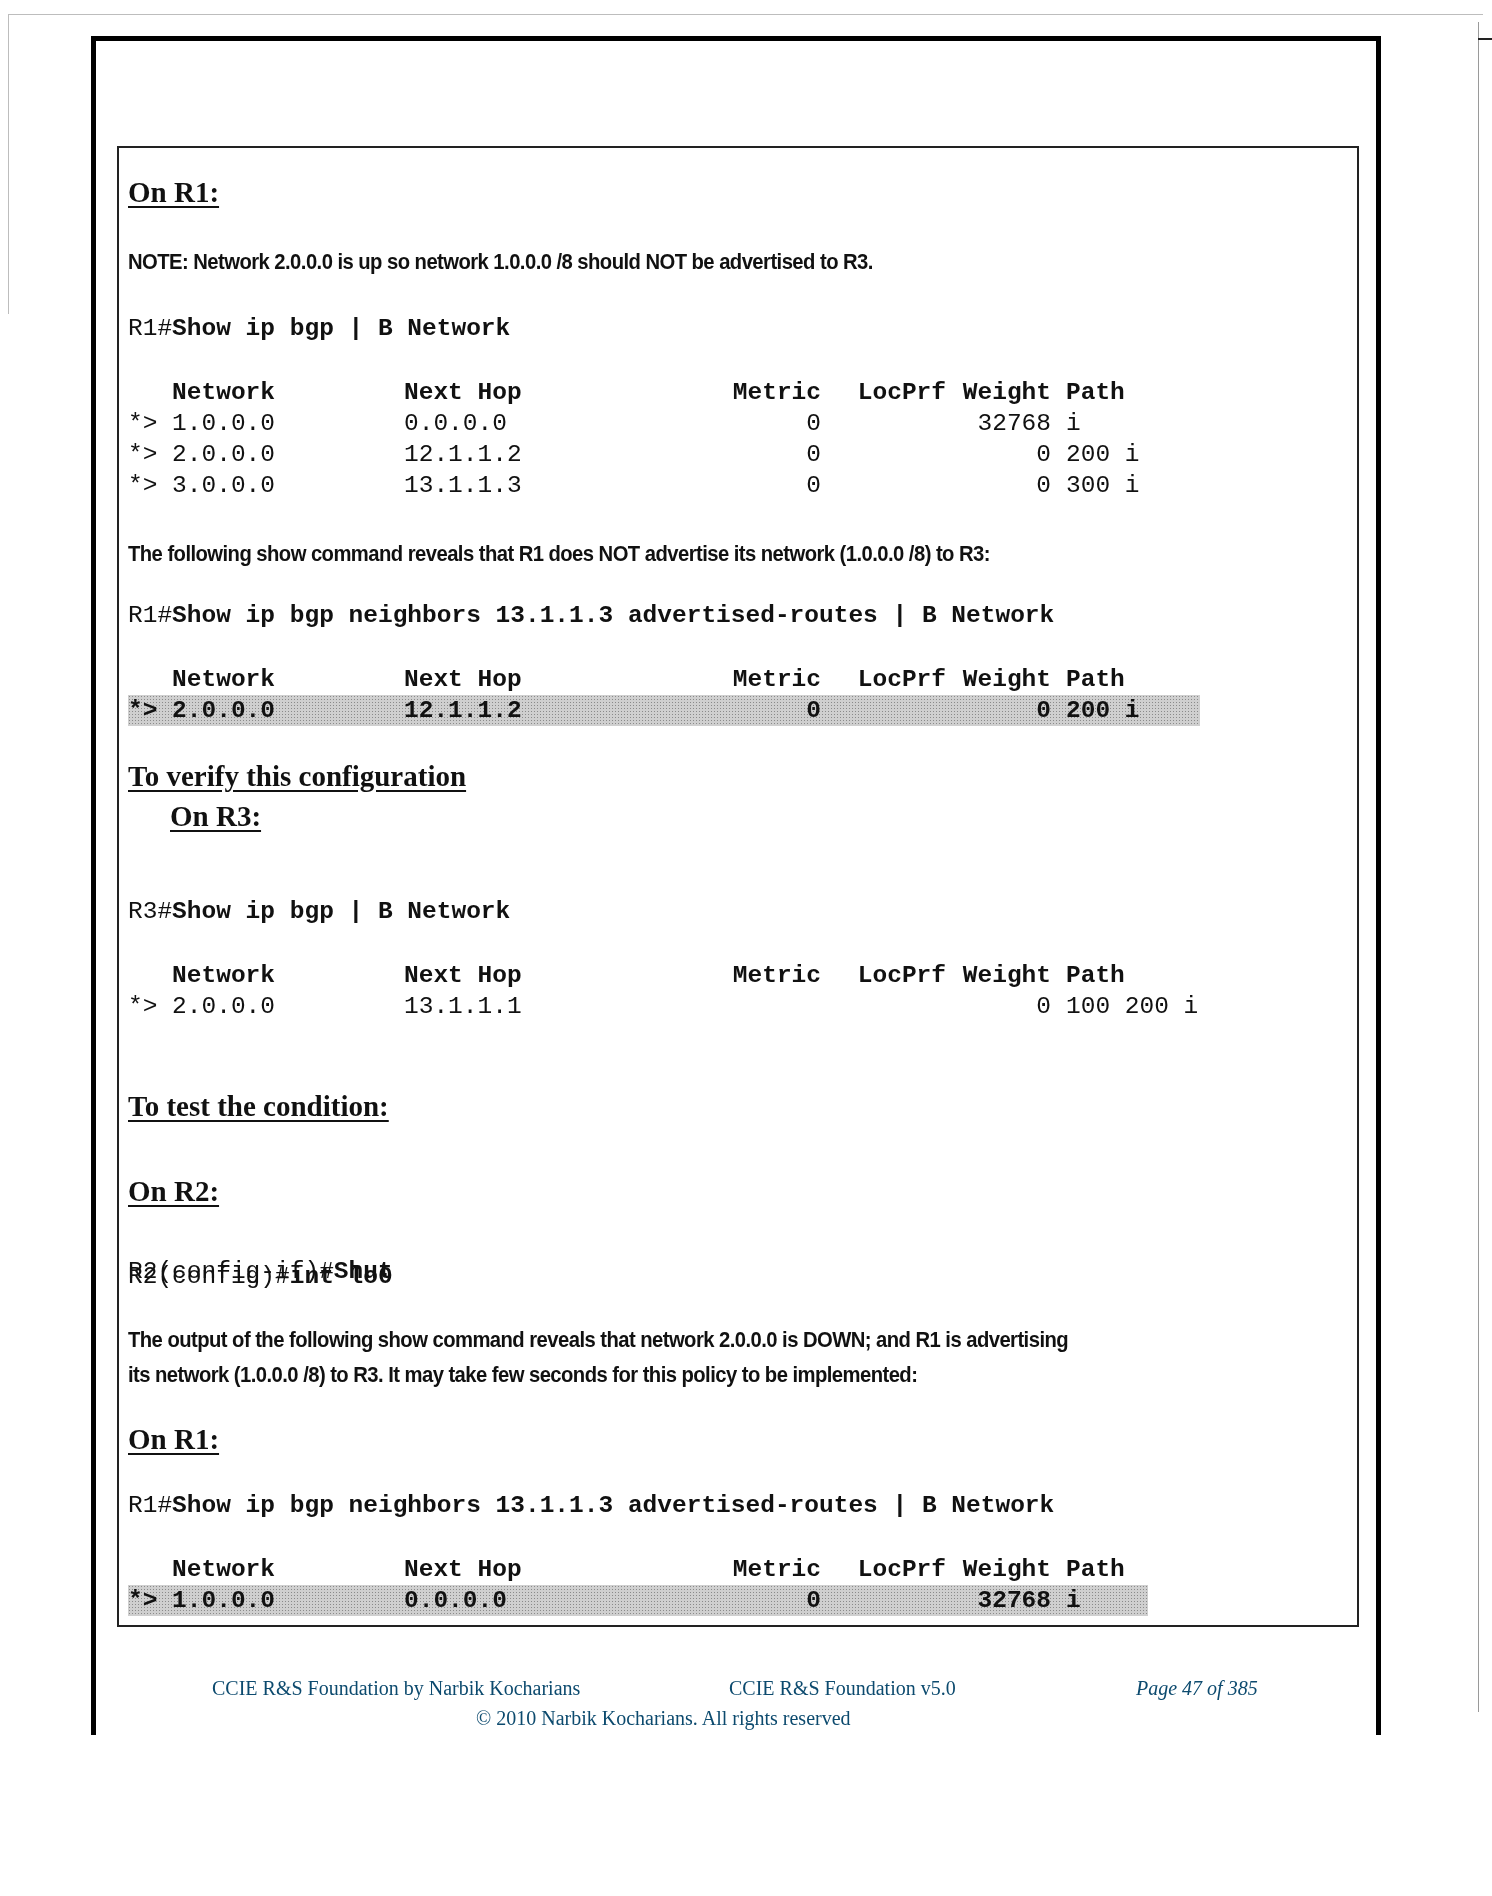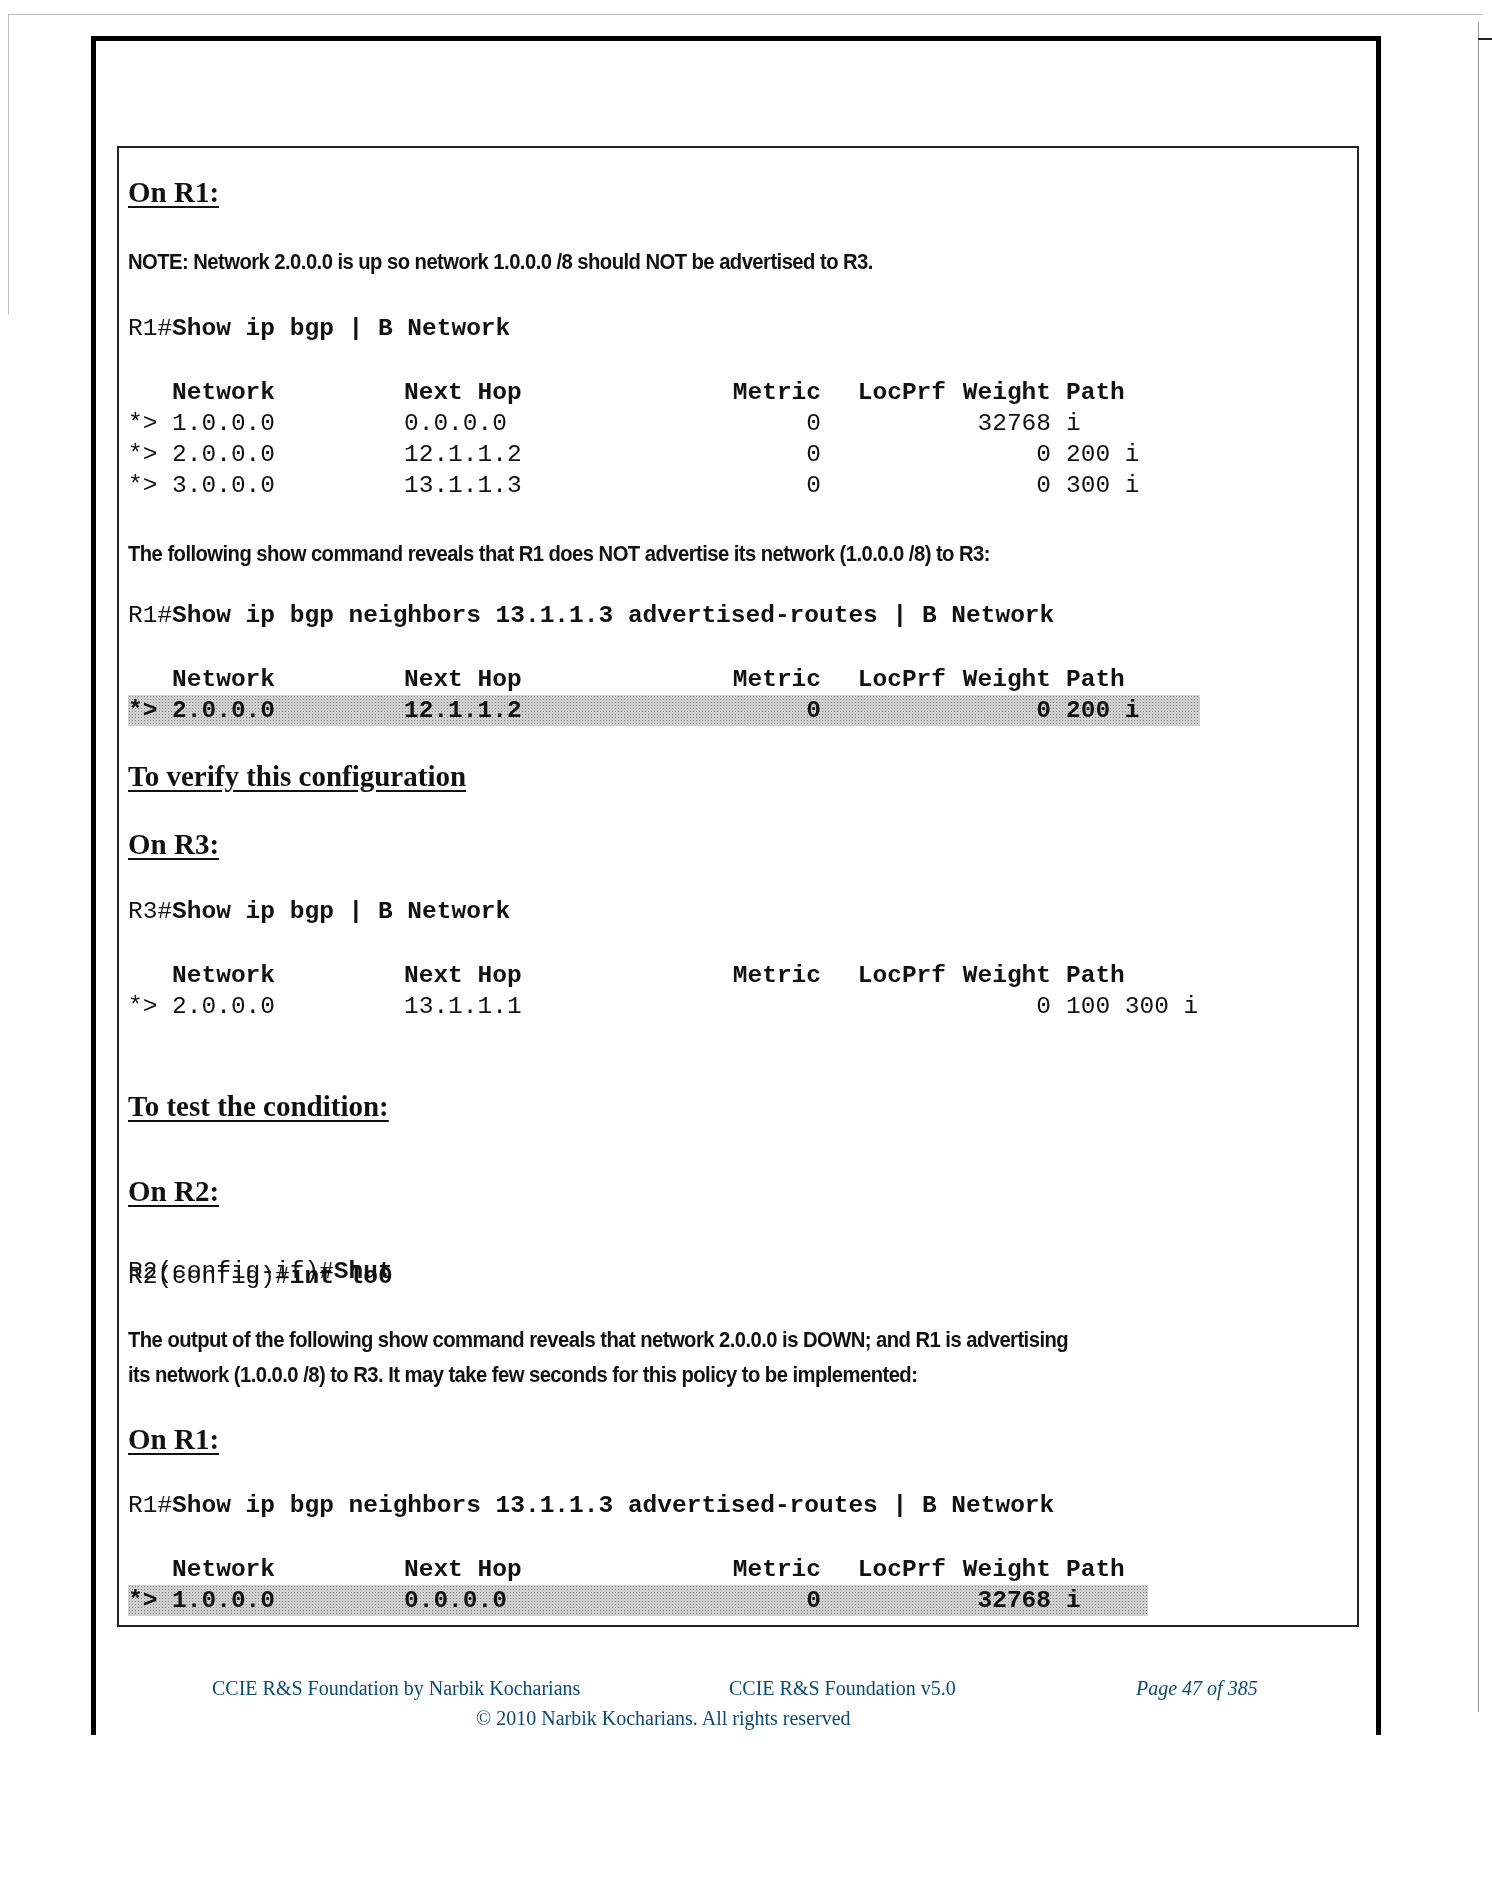--- a/index.html
+++ b/index.html
@@ -71,29 +71,29 @@
 <div class="tbl" style="top:664px;">
   <div class="row hdr">
     <span class="cell c-net">   <span>Network</span></span><span class="cell c-hop">Next Hop</span><span class="cell c-met">Metric</span><span class="cell c-loc">LocPrf</span><span class="cell c-wgt">Weight</span><span class="cell c-path">Path</span>
   </div>
   <div class="row hl" style="width:1072px;">
     <span class="cell c-net"><span>*&gt;</span> <span>2.0.0.0</span></span><span class="cell c-hop">12.1.1.2</span><span class="cell c-met">0</span><span class="cell c-loc"></span><span class="cell c-wgt">0</span><span class="cell c-path">200 i</span>
   </div>
 </div>
 
 <div class="el heading" style="top:760px;">To verify this configuration</div>
-<div class="el heading" style="top:828px;">On R3:</div>
+<div class="el heading" style="top:800px;margin-left:42px;">On R3:</div>
 <div class="el code" style="top:898px;"><span>R3#</span><b>Show ip bgp | B Network</b></div>
 
 <div class="tbl" style="top:960px;">
   <div class="row hdr">
     <span class="cell c-net">   <span>Network</span></span><span class="cell c-hop">Next Hop</span><span class="cell c-met">Metric</span><span class="cell c-loc">LocPrf</span><span class="cell c-wgt">Weight</span><span class="cell c-path">Path</span>
   </div>
   <div class="row">
-    <span class="cell c-net"><span>*&gt;</span> <span>2.0.0.0</span></span><span class="cell c-hop">13.1.1.1</span><span class="cell c-met"></span><span class="cell c-loc"></span><span class="cell c-wgt">0</span><span class="cell c-path">100 300 i</span>
+    <span class="cell c-net"><span>*&gt;</span> <span>2.0.0.0</span></span><span class="cell c-hop">13.1.1.1</span><span class="cell c-met"></span><span class="cell c-loc"></span><span class="cell c-wgt">0</span><span class="cell c-path">100 200 i</span>
   </div>
 </div>
 
 <div class="el heading" style="top:1090px;">To test the condition:</div>
 <div class="el heading" style="top:1159px;margin-top:16px;">On R2:</div>
 <div class="el code" style="top:1226px;margin-top:37px;"><span>R2(config)#</span><b>int lo0</b></div>
 <div class="el code" style="top:1258px;"><span>R2(config-if)#</span><b>Shut</b></div>
 
 <div class="el para" style="top:1327px;">The output of the following show command reveals that network 2.0.0.0 is DOWN; and R1 is advertising</div>
 <div class="el para" style="top:1362px;">its network (1.0.0.0 /8) to R3. It may take few seconds for this policy to be implemented:</div>

